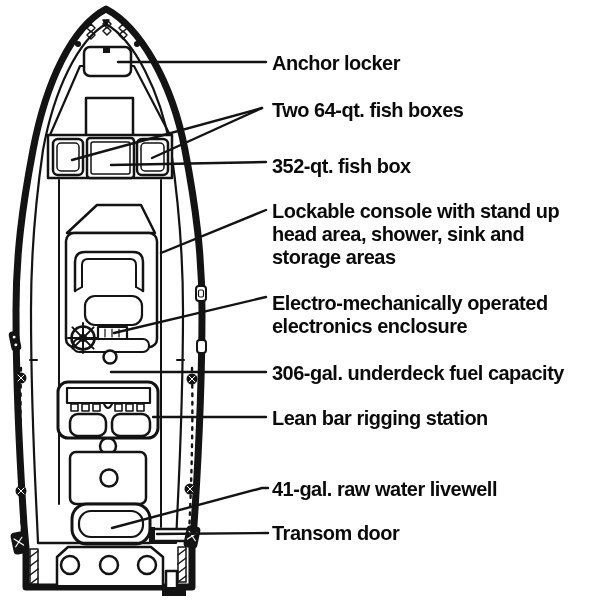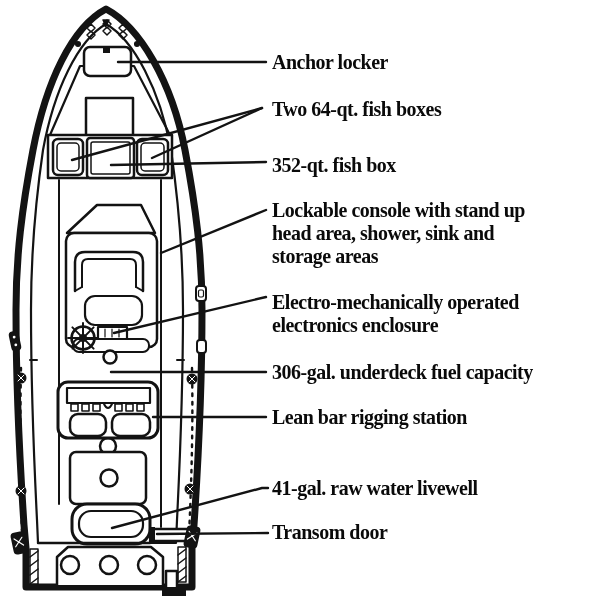--- a/index.html
+++ b/index.html
@@ -1,17 +1,17 @@
 <!DOCTYPE html>
 <html><head>
 <meta charset="utf-8">
 <style>
   html,body{margin:0;padding:0;background:#ffffff;}
   .stage{position:relative;width:602px;height:606px;background:#ffffff;overflow:hidden;
-         font-family:Liberation Serif, serif;}
+         font-family:Liberation Sans, sans-serif;}
   .stage svg{position:absolute;left:0;top:0;}
   .label{position:absolute;left:272px;color:#0a0a0a;font-weight:700;font-size:21px;
          line-height:23px;letter-spacing:-0.5px;white-space:pre-line;
          transform:scaleX(0.95);transform-origin:left top;}
   .lbl-anchor{top:51px;}
   .lbl-two64{top:98px;}
   .lbl-352{top:154px;}
   .lbl-console{top:199px;}
   .lbl-electro{top:291px;}
   .lbl-fuel{top:361px;}

